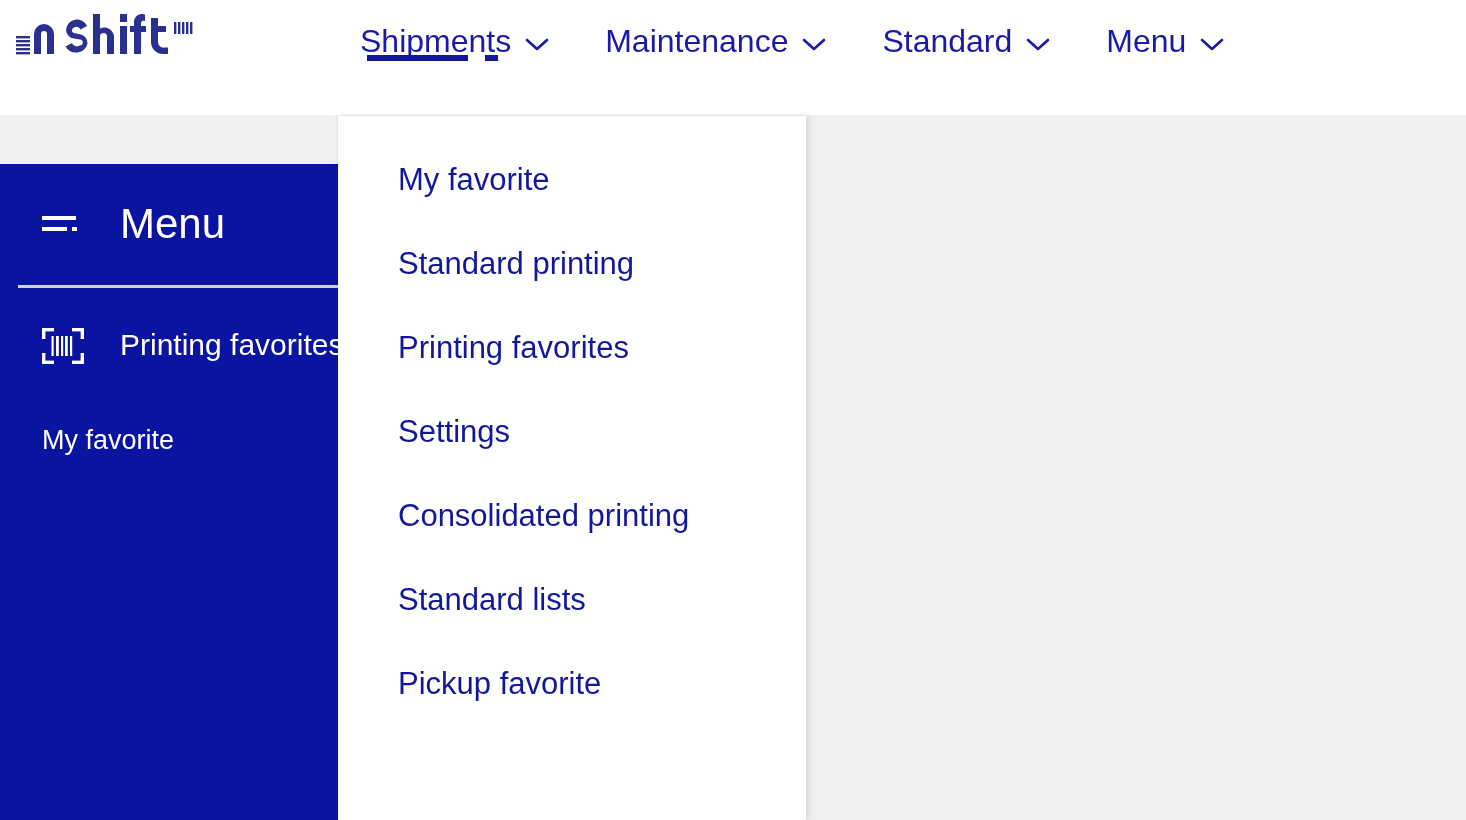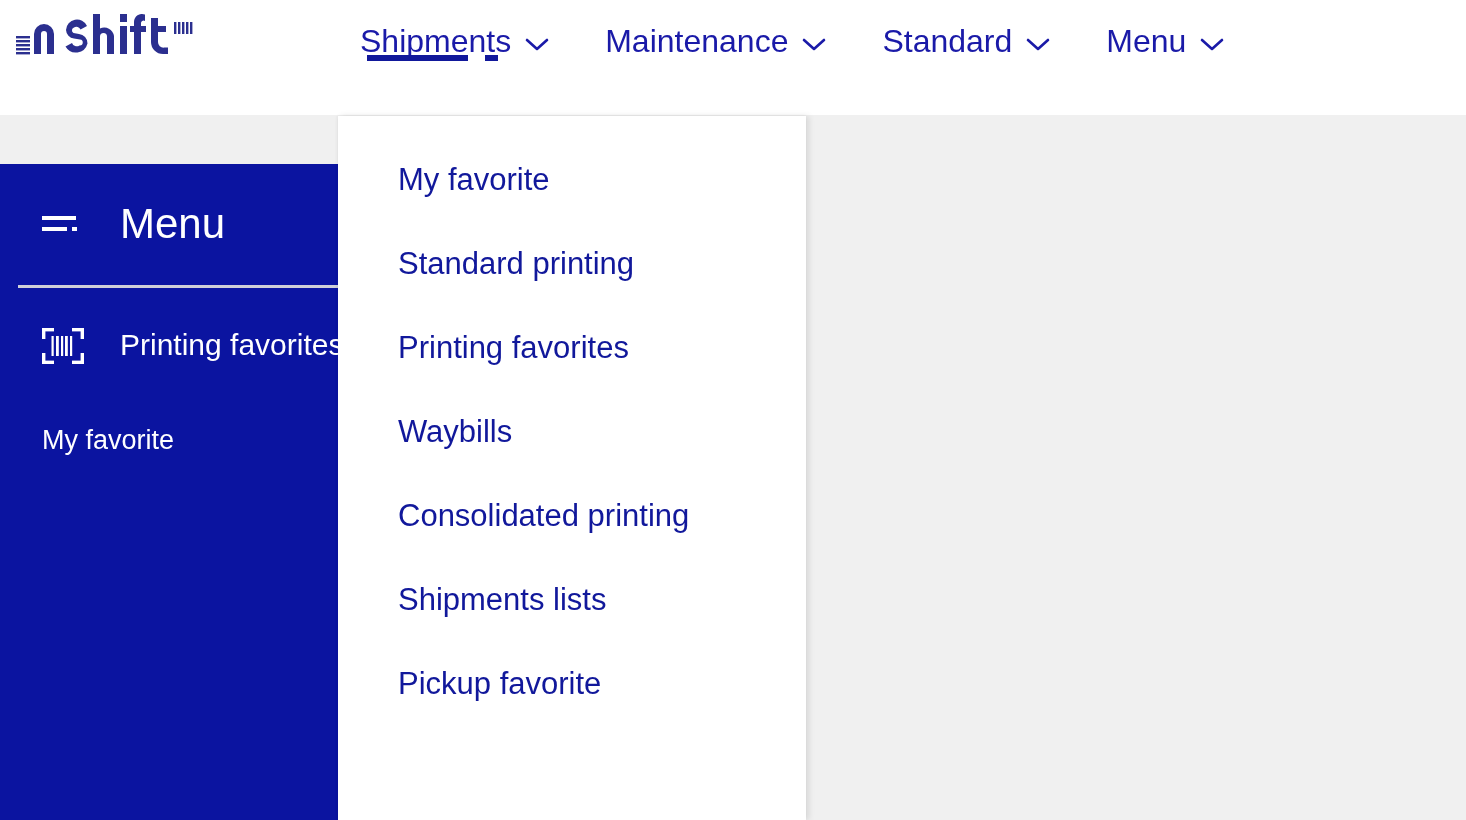--- a/index.html
+++ b/index.html
@@ -362,19 +362,19 @@
     </div>
 
   </aside>
 
   <main class="content"></main>
 
   <div class="dropdown">
     <div class="dd-item">My favorite</div>
     <div class="dd-item">Standard printing</div>
     <div class="dd-item">Printing favorites</div>
-    <div class="dd-item">Waybills</div>
+    <div class="dd-item">Settings</div>
     <div class="dd-item">Consolidated printing</div>
-    <div class="dd-item">Shipments lists</div>
+    <div class="dd-item">Standard lists</div>
     <div class="dd-item">Pickup favorite</div>
   </div>
 
 </div>
 
 </body></html>

